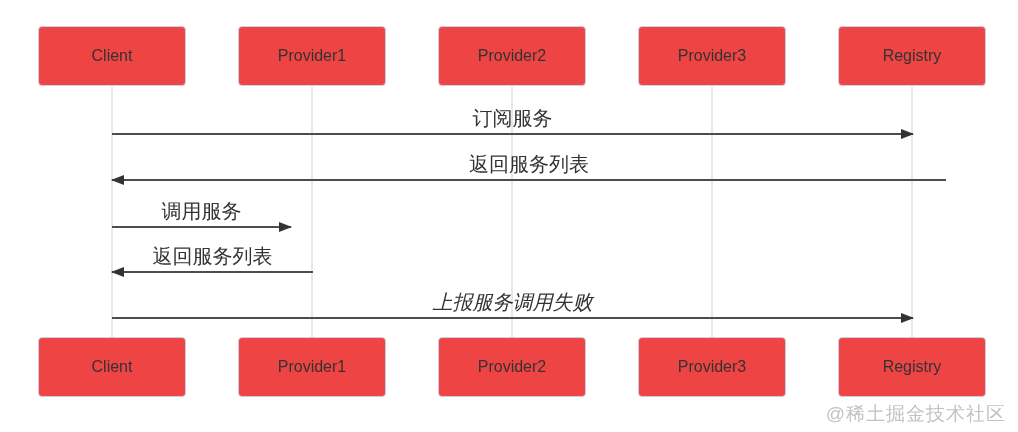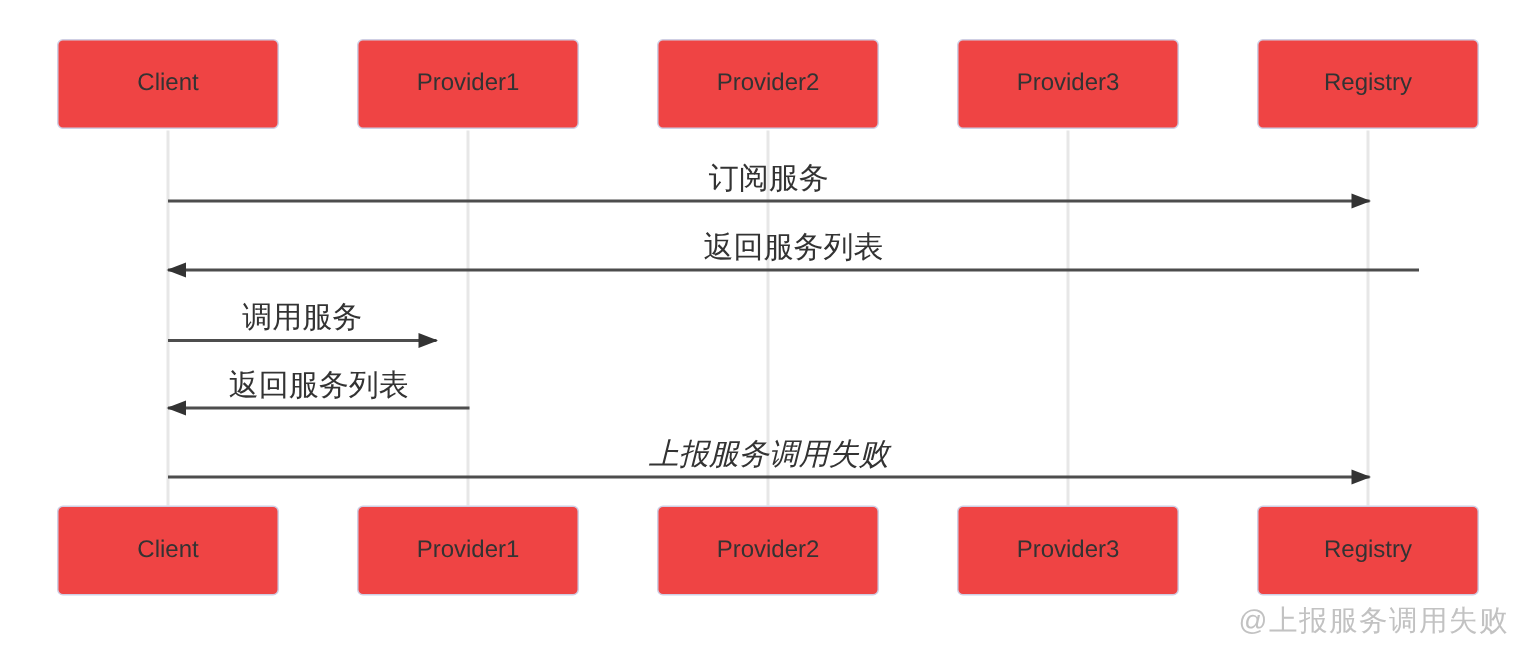--- a/index.html
+++ b/index.html
@@ -135,15 +135,15 @@
     </div>
   </div>
 
   <div class="message" style="left:112px; top:289px; width:801px;font-style:italic;">
     <div class="msg-label">上报服务调用失败</div>
     <div class="msg-line">
       <div class="arrowhead right"></div>
     </div>
   </div>
 
-  <div class="watermark">@上报服务调用失败</div>
+  <div class="watermark">@稀土掘金技术社区</div>
 
 </div>
 
 </body></html>

